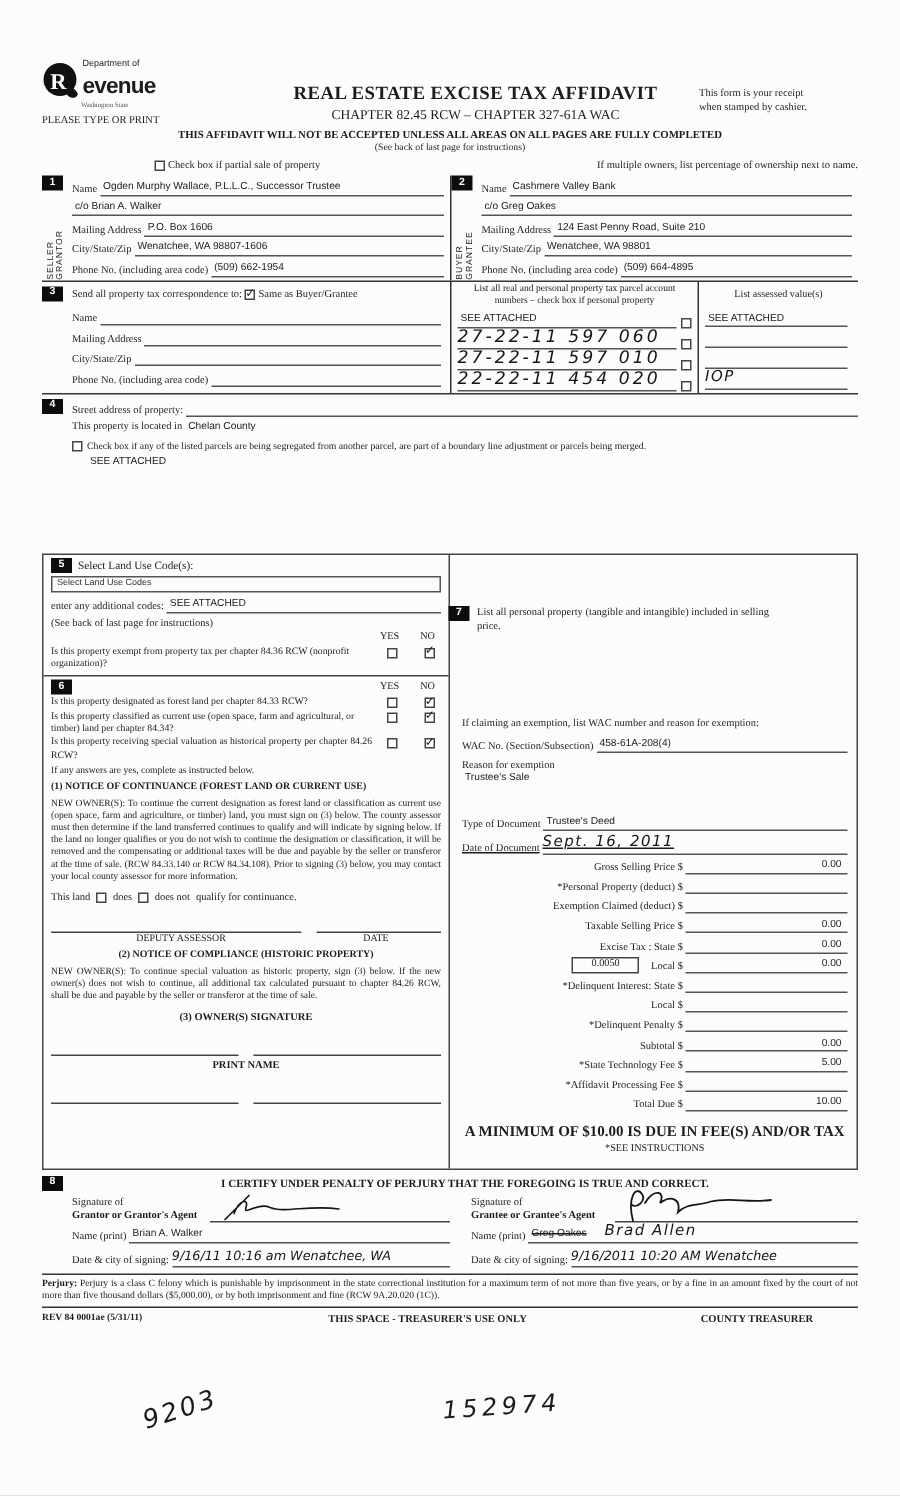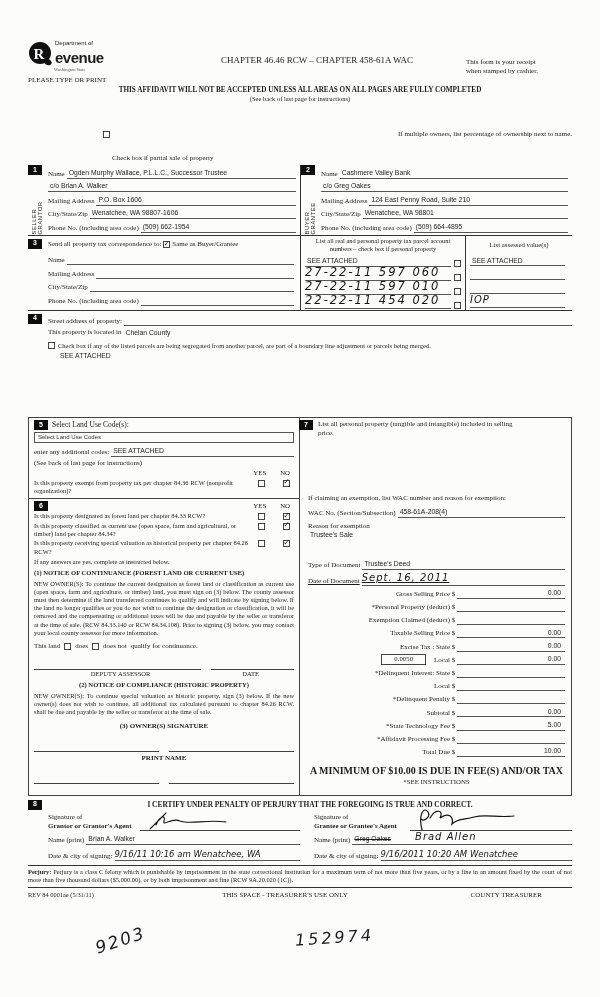--- a/index.html
+++ b/index.html
@@ -65,40 +65,40 @@
   .sec6 { padding: 2px 5px 4px 5px; position: relative; }
   .dropdown { border: 1px solid #555; height: 11px; display: flex; align-items: center;
               padding: 0 3px; margin: 2px 0; font-size: 6px; font-family: "Liberation Sans", sans-serif; color:#333; }
   .yn { display: flex; justify-content: flex-end; gap: 14px; padding-right: 4px; font-size: 6.8px; }
   .qrow { display: flex; align-items: flex-start; margin-top: 1px; }
   .qtxt { flex: 1; font-size: 6.5px; }
   .qboxes { width: 44px; display: flex; justify-content: space-between; padding: 1px 4px 0 8px; flex: none; }
   .para { font-size: 6.4px; text-align: justify; margin-top: 2px; }
   .sigpair { display: flex; gap: 10px; margin-top: 10px; }
   .sigpair .ln { border-bottom: 1px solid #444; height: 9px; }
-  .mright { width: 50%; padding: 2px 6px 4px 8px; display: flex; flex-direction: column; position: relative; }
+  .mright { width: 50%; padding: 2px 6px 4px 8px; display: flex; flex-direction: column; position: relative; margin-top: 32px; }
   .fee { display: flex; align-items: flex-end; height: 13.2px; }
   .fee .fl { width: 142px; text-align: right; white-space: nowrap; display: flex;
              justify-content: flex-end; align-items: flex-end; }
   .fee .dollar { width: 7px; text-align: center; }
   .fee .ln { flex: 1; border-bottom: 1px solid #555; text-align: right; padding-right: 4px;
              font-family: "Liberation Sans", sans-serif; font-size: 6.8px; }
   .rate-box { border: 1px solid #444; padding: 0 12px; margin-right: 8px; font-size: 6.8px; }
   
   .s8 { position: relative; margin-top: 4px; padding-left: 20px; }
   .s8 .nb { position: absolute; left: 0; top: 0; }
   .siggrid { display: flex; margin-top: 2px; }
   .sighalf { width: 50%; padding-right: 10px; }
   .sighalf + .sighalf { padding-right: 0; padding-left: 4px; }
   .sigrow { display: flex; align-items: flex-end; }
   .sigline { flex: 1; border-bottom: 1px solid #444; position: relative; height: 20px; }
   .strike { text-decoration: line-through; }
   .perjury { border-top: 1px solid #333; border-bottom: 1px solid #333; margin-top: 4px;
              padding: 2px 0 3px 0; font-size: 6.4px; text-align: justify; }
-  .footer { display: flex; margin-top: 3px; font-size: 7px; }
+  .footer { display: flex; margin-top: 3px; font-size: 7px; font-weight: bold; }
   .stamp { position: absolute; font-family: "DejaVu Sans", sans-serif; font-style: italic; color: #1a1a20; }
 </style>
 </head>
 <body>
 
 <div class="page">
 
   <div class="hdr">
     <div class="hdr-left">
       <div class="logo-line">
@@ -109,35 +109,36 @@
         </svg>
         <div style="margin-left:2px;">
           <div class="logo-txt1">Department of</div>
           <div class="logo-txt2">evenue</div>
         </div>
       </div>
       <div class="logo-sub">Washington State</div>
       <div style="font-size:7px; margin-top:3px;">PLEASE TYPE OR PRINT</div>
     </div>
     <div class="hdr-mid">
-      <div class="subtitle">CHAPTER 46.46 RCW – CHAPTER 458-61A WAC</div>
+      <div class="title">REAL ESTATE EXCISE TAX AFFIDAVIT</div>
+      <div class="subtitle">CHAPTER 82.45 RCW – CHAPTER 327-61A WAC</div>
     </div>
     <div class="hdr-right">
       <div>This form is your receipt</div>
       <div>when stamped by cashier.</div>
     </div>
   </div>
 
   <div class="c b notice">THIS AFFIDAVIT WILL NOT BE ACCEPTED UNLESS ALL AREAS ON ALL PAGES ARE FULLY COMPLETED</div>
   <div class="c" style="font-size:6.5px;">(See back of last page for instructions)</div>
 
   <div class="partial-row">
     <span style="width:75px;"></span>
     <span class="cb"></span>
-    <span style="margin-left:2px;margin-top:48px;">Check box if partial sale of property</span>
+    <span style="margin-left:2px;">Check box if partial sale of property</span>
     <span style="flex:1;"></span>
     <span>If multiple owners, list percentage of ownership next to name.</span>
   </div>
 
   <div class="parties">
     <div class="party">
       <span class="nb">1</span>
       <div class="vlabel"><span>SELLER</span> <span>GRANTOR</span></div>
       <div class="frow">
           <span class="lbl">Name</span>
@@ -514,21 +515,21 @@
             <span class="b">Grantee or Grantee's Agent</span>
           </span>
           <span class="sigline">
             <svg width="110" height="30" style="position:absolute; left:4px; bottom:-4px;">
               <path d="M8,26 C4,10 10,2 14,8 C17,13 10,18 7,15 M16,14 C22,4 30,6 26,14 C34,8 40,12 38,20 C44,14 52,16 60,13 C72,10 84,14 100,12" stroke="#15151a" stroke-width="1.2" fill="none" stroke-linecap="round"></path>
             </svg>
           </span>
         </div>
         <div class="sigrow" style="height:14px;">
           <span class="lbl">Name (print)</span>
-          <span class="fill" style="display:flex; gap:24px; align-items:flex-end;">
+          <span class="fill" style="display:flex; gap:12px; align-items:flex-end;">
             <span class="val strike">Greg Oakes</span>
             <span class="hand" style="font-size:10px; letter-spacing:1px;">Brad Allen</span>
           </span>
         </div>
         <div class="sigrow" style="height:16px;">
           <span class="lbl">Date &amp; city of signing:</span>
           <span class="fill hand" style="font-size:8.5px;">9/16/2011   10:20 AM   Wenatchee</span>
         </div>
       </div>
     </div>

